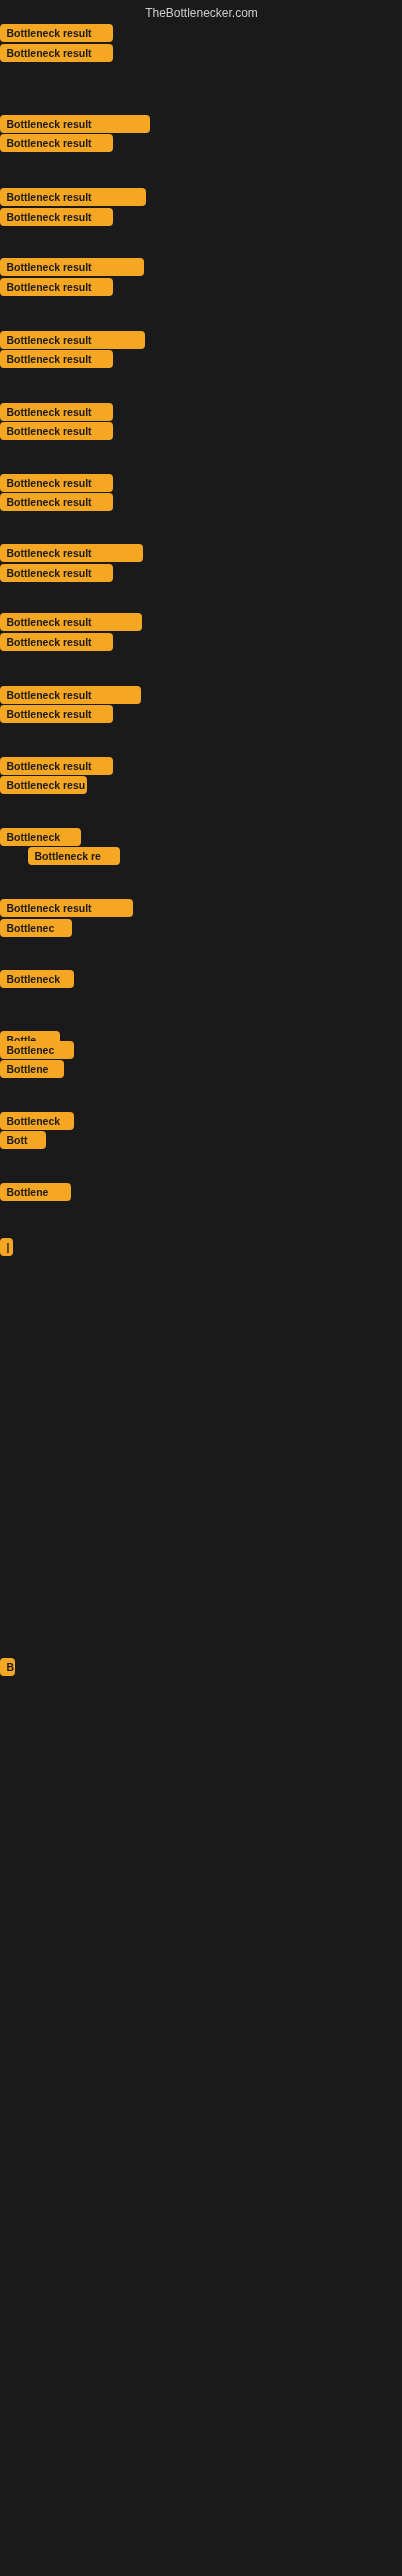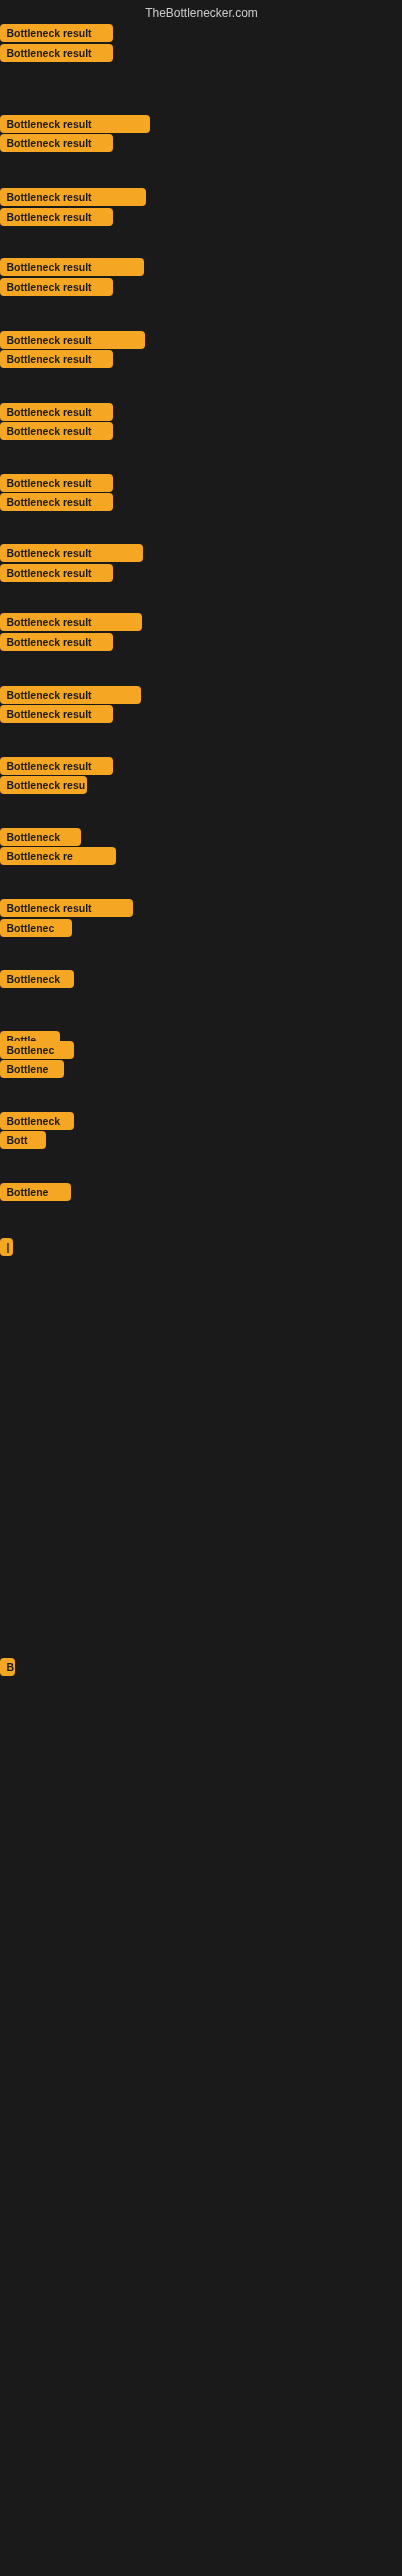--- a/index.html
+++ b/index.html
@@ -60,21 +60,21 @@
 <div class="bottleneck-item" style="top: 493px; width: 113px;">Bottleneck result</div>
 <div class="bottleneck-item" style="top: 544px; width: 143px;">Bottleneck result</div>
 <div class="bottleneck-item" style="top: 564px; width: 113px;">Bottleneck result</div>
 <div class="bottleneck-item" style="top: 613px; width: 142px;">Bottleneck result</div>
 <div class="bottleneck-item" style="top: 633px; width: 113px;">Bottleneck result</div>
 <div class="bottleneck-item" style="top: 686px; width: 141px;">Bottleneck result</div>
 <div class="bottleneck-item" style="top: 705px; width: 113px;">Bottleneck result</div>
 <div class="bottleneck-item" style="top: 757px; width: 113px;">Bottleneck result</div>
 <div class="bottleneck-item" style="top: 776px; width: 87px;">Bottleneck resu</div>
 <div class="bottleneck-item" style="top: 828px; width: 81px;">Bottleneck</div>
-<div class="bottleneck-item" style="top: 847px; width: 116px;">Bottleneck re</div>
+<div class="bottleneck-item" style="top: 847px; width: 92px; margin-left: 28px;">Bottleneck re</div>
 <div class="bottleneck-item" style="top: 899px; width: 133px;">Bottleneck result</div>
 <div class="bottleneck-item" style="top: 919px; width: 72px;">Bottlenec</div>
 <div class="bottleneck-item" style="top: 970px; width: 74px;">Bottleneck</div>
 <div class="bottleneck-item" style="top: 1031px; width: 60px;">Bottle</div>
 <div class="bottleneck-item" style="top: 1041px; width: 74px;">Bottlenec</div>
 <div class="bottleneck-item" style="top: 1060px; width: 64px;">Bottlene</div>
 <div class="bottleneck-item" style="top: 1112px; width: 74px;">Bottleneck</div>
 <div class="bottleneck-item" style="top: 1131px; width: 46px;">Bott</div>
 <div class="bottleneck-item" style="top: 1183px; width: 71px;">Bottlene</div>
 <div class="bottleneck-item" style="top: 1238px; width: 9.7px;">|</div>

